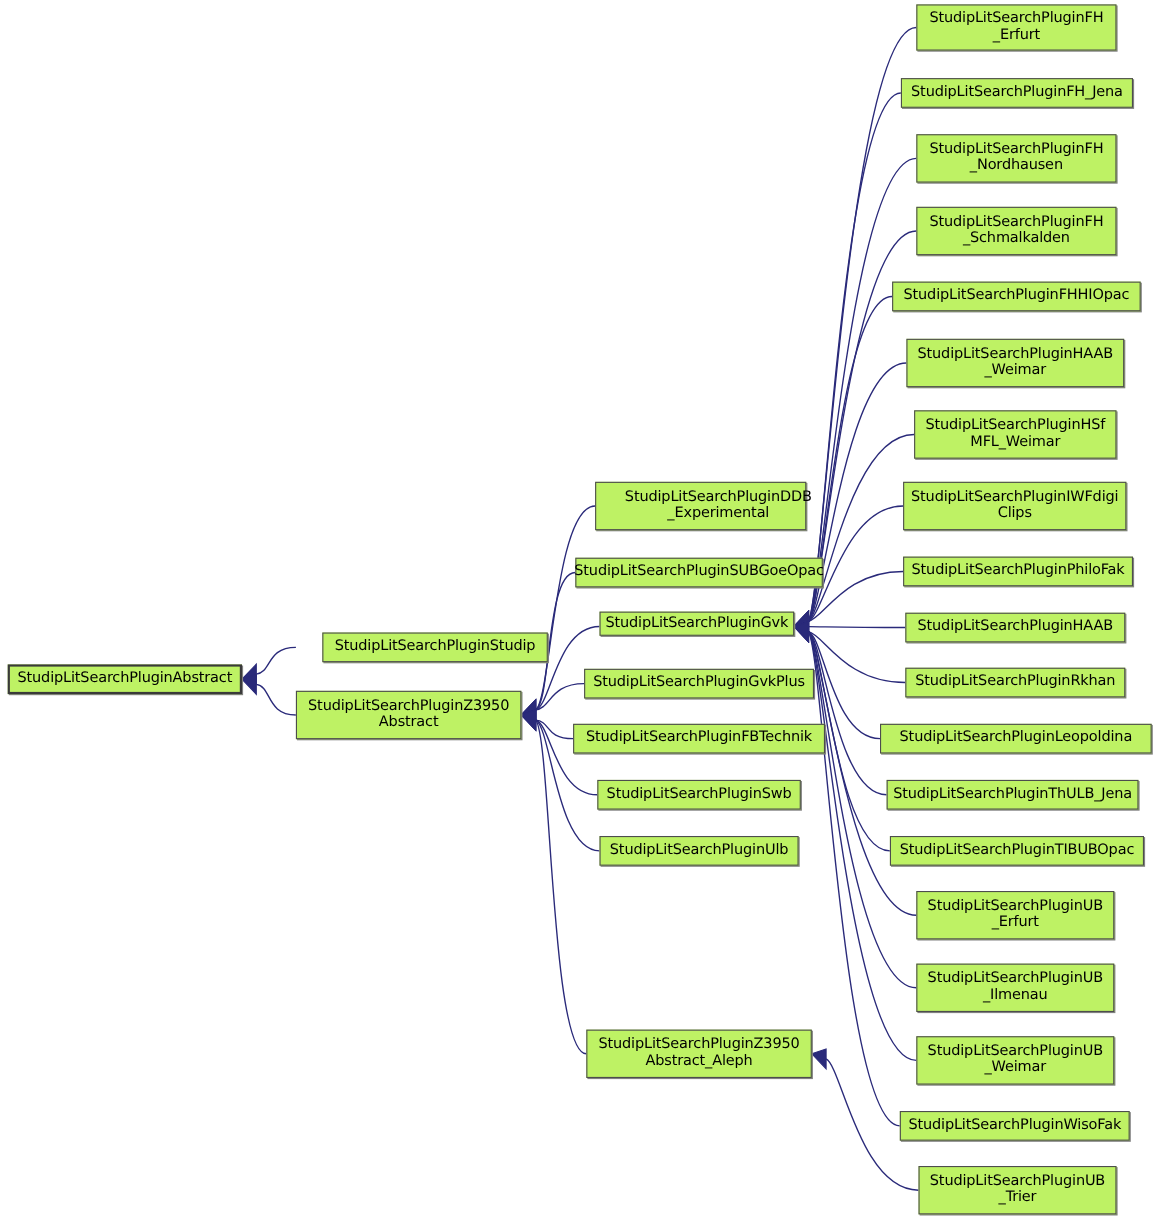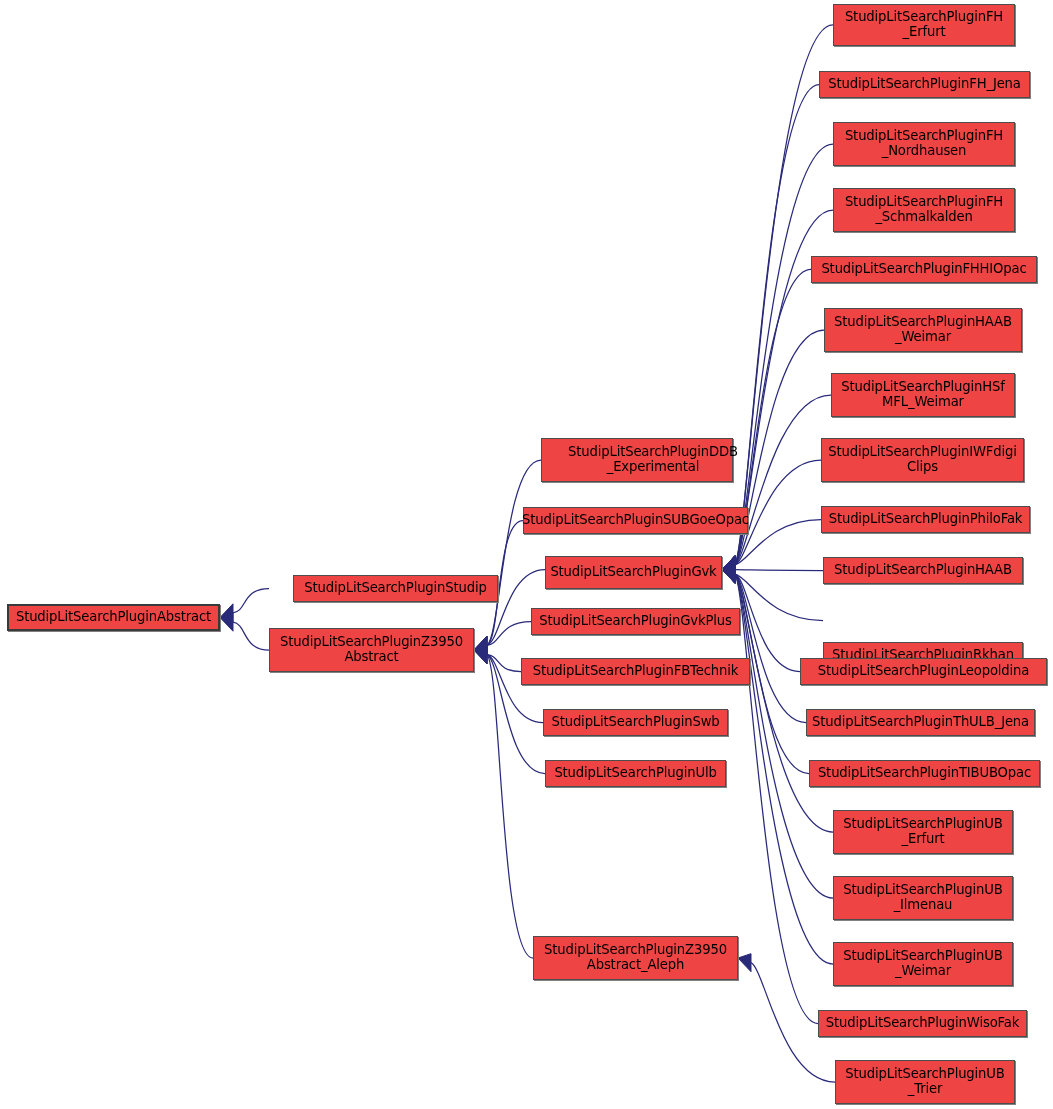--- a/index.html
+++ b/index.html
@@ -21,21 +21,21 @@
     position: absolute;
     left: 0;
     top: 0;
     width: 1053px;
     height: 1109px;
     pointer-events: none;
   }
   .node {
     position: absolute;
     box-sizing: border-box;
-    background: #ef4444;
+    background: #bef264;
     border: 1px solid #4d4d4d;
     box-shadow: 1px 1px 0 0 #808080;
     display: flex;
     align-items: center;
     justify-content: center;
     text-align: center;
     line-height: 1.10;
     color: #000000;
     font-size: 13.2px;
     letter-spacing: -0.15px;
@@ -111,21 +111,21 @@
       <path d="M 738 958 L 751 953.68 L 751 971.68 Z" fill="#2a2a7a" stroke="#2a2a7a" stroke-width="1"></path>
     </svg>
   <div id="nodes">
       <div class="node root" style="left: 7px; top: 604px; width: 213px; height: 27px;">StudipLitSearchPluginAbstract</div>
       <div class="node" style="left: 269px; top: 575px; width: 205px; height: 27px; margin-left: 24px;">StudipLitSearchPluginStudip</div>
       <div class="node" style="left: 269px; top: 628px; width: 205px; height: 44px;">StudipLitSearchPluginZ3950
 Abstract</div>
       <div class="node" style="left: 541px; top: 438px; width: 192px; height: 44px; padding-left: 32px;">StudipLitSearchPluginDDB
 _Experimental</div>
       <div class="node" style="left: 523px; top: 507px; width: 225px; height: 27px;">StudipLitSearchPluginSUBGoeOpac</div>
-      <div class="node" style="left: 545px; top: 556px; width: 177px; height: 33px;">StudipLitSearchPluginGvk</div>
+      <div class="node" style="left: 545px; top: 556px; width: 177px; height: 22px;">StudipLitSearchPluginGvk</div>
       <div class="node" style="left: 531px; top: 608px; width: 209px; height: 27px;">StudipLitSearchPluginGvkPlus</div>
       <div class="node" style="left: 521px; top: 658px; width: 229px; height: 27px;">StudipLitSearchPluginFBTechnik</div>
       <div class="node" style="left: 543px; top: 709px; width: 185px; height: 27px;">StudipLitSearchPluginSwb</div>
       <div class="node" style="left: 545px; top: 760px; width: 181px; height: 27px;">StudipLitSearchPluginUlb</div>
       <div class="node" style="left: 533px; top: 936px; width: 205px; height: 44px;">StudipLitSearchPluginZ3950
 Abstract_Aleph</div>
       <div class="node" style="left: 833px; top: 4px; width: 182px; height: 42px;">StudipLitSearchPluginFH
 _Erfurt</div>
       <div class="node" style="left: 819px; top: 71px; width: 211px; height: 27px;">StudipLitSearchPluginFH_Jena</div>
       <div class="node" style="left: 833px; top: 122px; width: 182px; height: 44px;">StudipLitSearchPluginFH
@@ -134,21 +134,21 @@
 _Schmalkalden</div>
       <div class="node" style="left: 811px; top: 256px; width: 226px; height: 27px;">StudipLitSearchPluginFHHIOpac</div>
       <div class="node" style="left: 824px; top: 308px; width: 198px; height: 44px;">StudipLitSearchPluginHAAB
 _Weimar</div>
       <div class="node" style="left: 831px; top: 373px; width: 184px; height: 44px;">StudipLitSearchPluginHSf
 MFL_Weimar</div>
       <div class="node" style="left: 821px; top: 438px; width: 203px; height: 44px;">StudipLitSearchPluginIWFdigi
 Clips</div>
       <div class="node" style="left: 821px; top: 506px; width: 209px; height: 27px;">StudipLitSearchPluginPhiloFak</div>
       <div class="node" style="left: 823px; top: 557px; width: 200px; height: 27px;">StudipLitSearchPluginHAAB</div>
-      <div class="node" style="left: 823px; top: 642px; width: 200px; height: 27px;">StudipLitSearchPluginRkhan</div>
+      <div class="node" style="left: 823px; top: 607px; width: 200px; height: 27px;">StudipLitSearchPluginRkhan</div>
       <div class="node" style="left: 800px; top: 658px; width: 247px; height: 27px;">StudipLitSearchPluginLeopoldina</div>
       <div class="node" style="left: 806px; top: 709px; width: 229px; height: 27px;">StudipLitSearchPluginThULB_Jena</div>
       <div class="node" style="left: 809px; top: 760px; width: 231px; height: 27px;">StudipLitSearchPluginTIBUBOpac</div>
       <div class="node" style="left: 833px; top: 810px; width: 180px; height: 44px;">StudipLitSearchPluginUB
 _Erfurt</div>
       <div class="node" style="left: 833px; top: 876px; width: 180px; height: 44px;">StudipLitSearchPluginUB
 _Ilmenau</div>
       <div class="node" style="left: 833px; top: 942px; width: 180px; height: 44px;">StudipLitSearchPluginUB
 _Weimar</div>
       <div class="node" style="left: 818px; top: 1010px; width: 209px; height: 27px;">StudipLitSearchPluginWisoFak</div>

